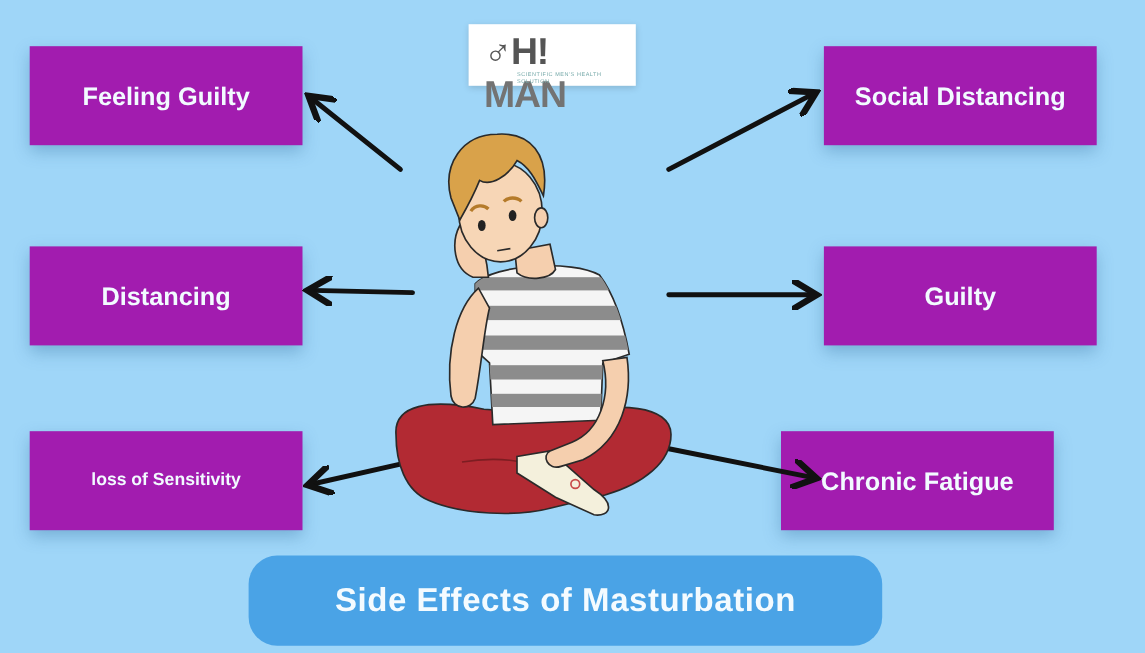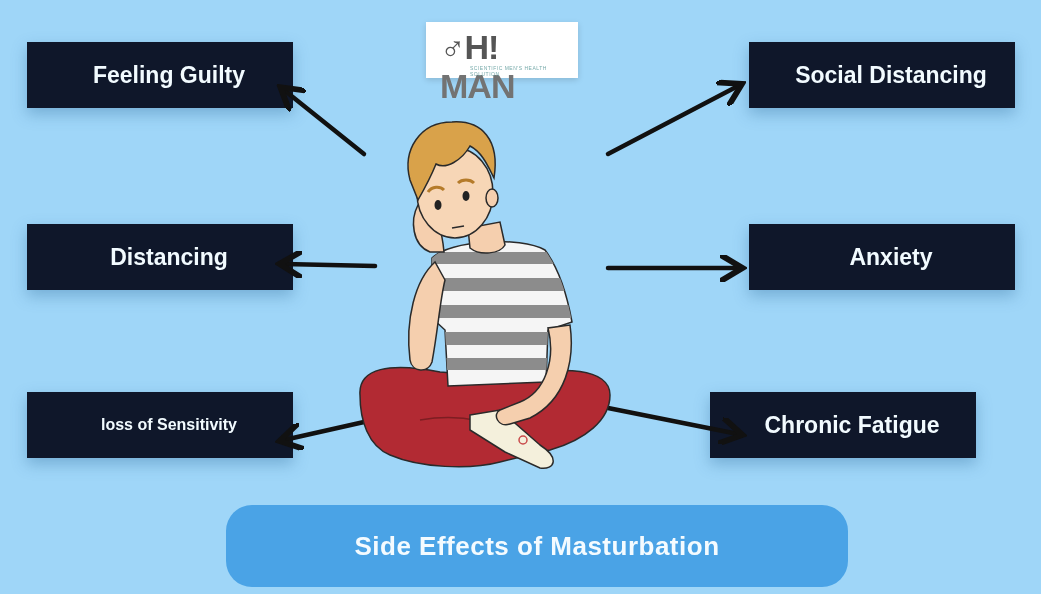--- a/index.html
+++ b/index.html
@@ -1,38 +1,38 @@
 <!DOCTYPE html>
 <html><head>
 <meta charset="utf-8">
 <style>
   html, body { margin:0; padding:0; }
   body { width:1041px; height:594px; overflow:hidden; background:#9fd6f8; position:relative; font-family:"Liberation Sans", sans-serif; }
-  .box { position:absolute; width:248px; height:66px; background:#0f172a; color:#f2fbff; display:flex; align-items:center; justify-content:center; font-weight:bold; font-size:23px; box-shadow:0 6px 14px rgba(40,100,150,0.35);padding-left:18px; }
+  .box { position:absolute; width:248px; height:90px; background:#a21caf; color:#f2fbff; display:flex; align-items:center; justify-content:center; font-weight:bold; font-size:23px; box-shadow:0 6px 14px rgba(40,100,150,0.35); }
   .logo { position:absolute; left:426px; top:22px; width:152px; height:56px; background:#fff; box-shadow:0 2px 6px rgba(0,0,0,0.15); }
   .logo .mark { position:absolute; left:14px; top:6px; font-size:34px; font-weight:bold; color:#555; letter-spacing:-1px; }
   .logo .mark .man { color:#737373; }
   .logo .tag { position:absolute; left:44px; top:43px; font-size:5px; color:#7aa; letter-spacing:0.5px; }
-  .title { position:absolute; left:226px; top:505px; width:622px; height:82px; background:#4aa3e6; border-radius:26px; color:#f4fbff; display:flex; align-items:center; justify-content:center; font-weight:bold; font-size:26px; letter-spacing:0.5px; }
+  .title { position:absolute; left:226px; top:505px; width:576px; height:82px; background:#4aa3e6; border-radius:26px; color:#f4fbff; display:flex; align-items:center; justify-content:center; font-weight:bold; font-size:30px; letter-spacing:0.5px; }
   svg.overlay { position:absolute; left:0; top:0; }
 </style>
 </head>
 <body>
 
 <div class="logo">
   <div class="mark"><span>♂H!</span><span class="man"> MAN</span></div>
   <div class="tag">SCIENTIFIC MEN'S HEALTH SOLUTION</div>
 </div>
 
 <div class="box" style="left:27px;top:42px;">Feeling Guilty</div>
 <div class="box" style="left:27px;top:224px;">Distancing</div>
 <div class="box" style="left:27px;top:392px;font-size:16px;">loss of Sensitivity</div>
 
 <div class="box" style="left:749px;top:42px;text-align:right;">Social Distancing</div>
-<div class="box" style="left:749px;top:224px;">Anxiety</div>
+<div class="box" style="left:749px;top:224px;">Guilty</div>
 <div class="box" style="left:710px;top:392px;">Chronic Fatigue</div>
 
 <svg class="overlay" width="1041" height="594">
   <defs>
     <marker id="ah" markerWidth="6" markerHeight="6" refX="4" refY="3" orient="auto">
       <path d="M0,0 L5,3 L0,6" fill="none" stroke="#111" stroke-width="1.3"></path>
     </marker>
   </defs>
 
   <g stroke="#111" stroke-width="4.5" fill="none" stroke-linecap="round" marker-end="url(#ah)">

